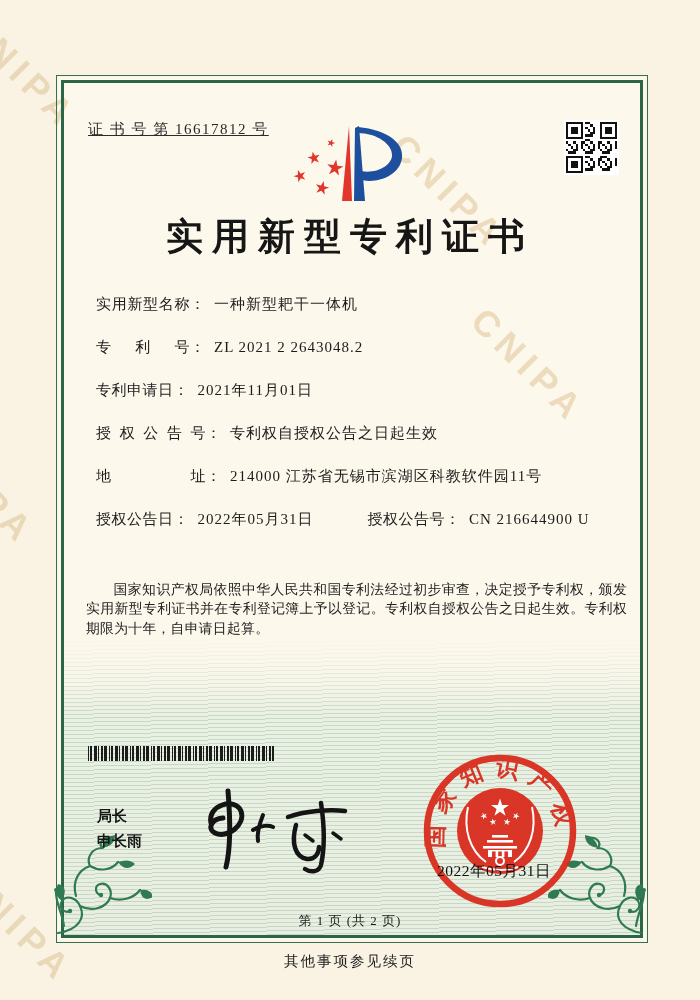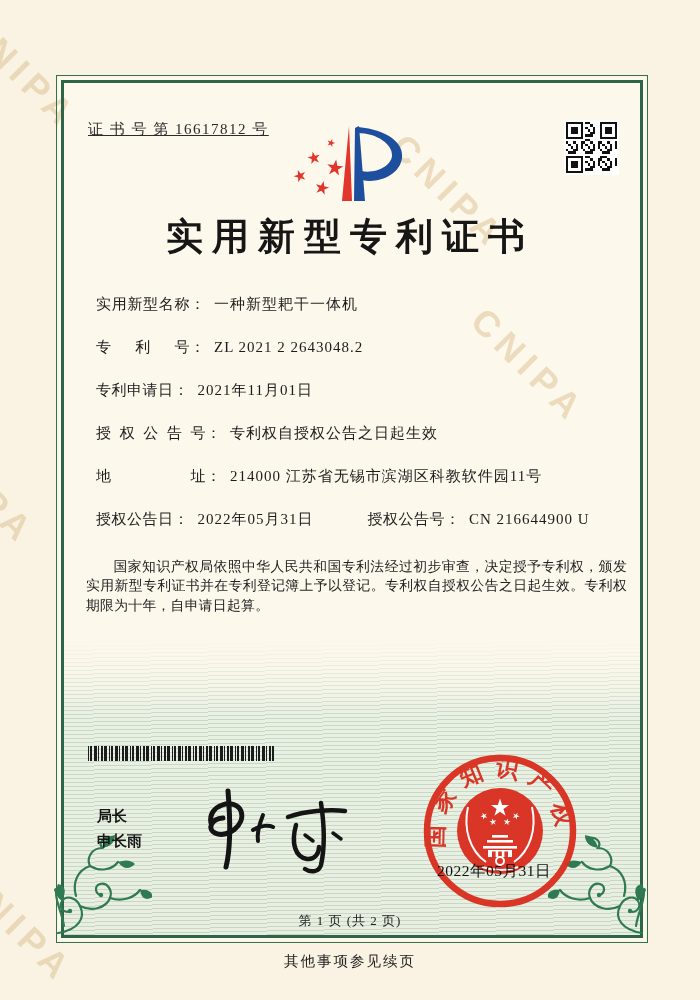--- a/index.html
+++ b/index.html
@@ -35,21 +35,21 @@
 
   .title { position:absolute; left:63px; top:212px; width:574px; z-index:5; text-align:center;
            font-size:37px; font-weight:bold; letter-spacing:9px; color:#161616; }
 
   .fields { position:absolute; left:96px; top:296px; z-index:5; font-size:15px; color:#1c1c1c; }
   .frow { height:16px; line-height:16px; margin-bottom:27px; white-space:nowrap; }
   .lbl { display:inline-block; text-align:justify; text-align-last:justify; letter-spacing:.5px; }
   .val { margin-left:9px; letter-spacing:1px; }
   .g2 { margin-left:54px; }
 
-  .paras { position:absolute; left:86px; top:557px; width:541px; z-index:5; font-size:13.8px;
+  .paras { position:absolute; left:86px; top:580px; width:541px; z-index:5; font-size:13.8px;
            line-height:19.4px; color:#222; text-align:justify; letter-spacing:.3px; }
   .paras p { text-indent:2em; }
 
   .barcode { position:absolute; left:88px; top:746px; width:186px; height:15px; z-index:5;
              overflow:hidden; white-space:nowrap; font-size:0; }
   .barcode i { display:inline-block; height:15px; background:#1c1c1c; }
 
   .officer { position:absolute; left:97px; top:803px; z-index:5; font-family:"Liberation Sans",sans-serif;
              font-weight:600; font-size:15px; color:#171717; line-height:25px; }
   .signature { position:absolute; left:193px; top:785px; width:165px; height:95px; z-index:5; }

